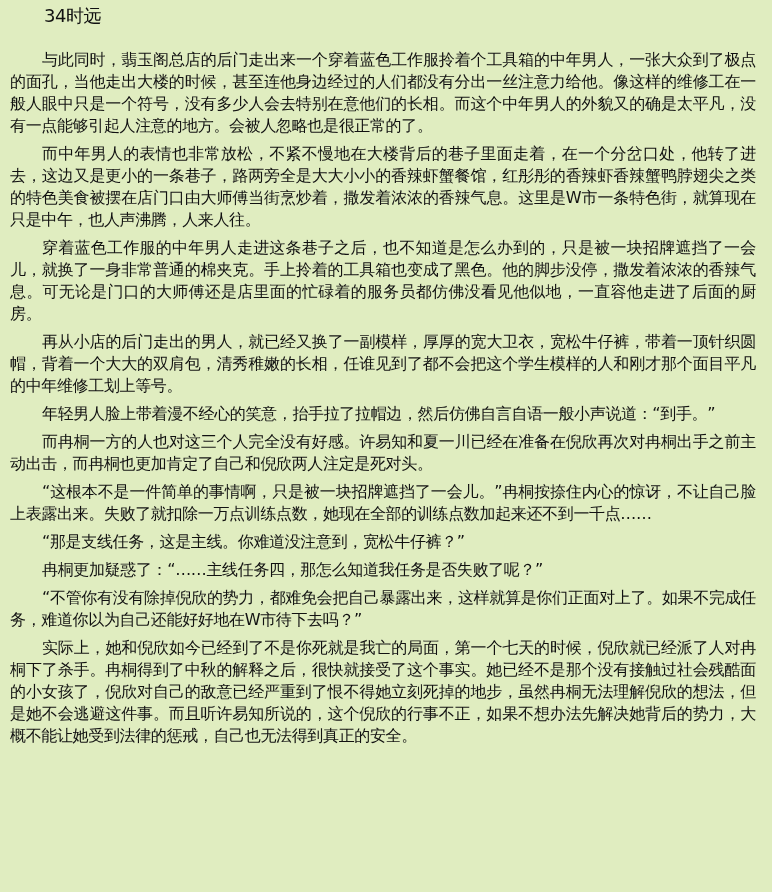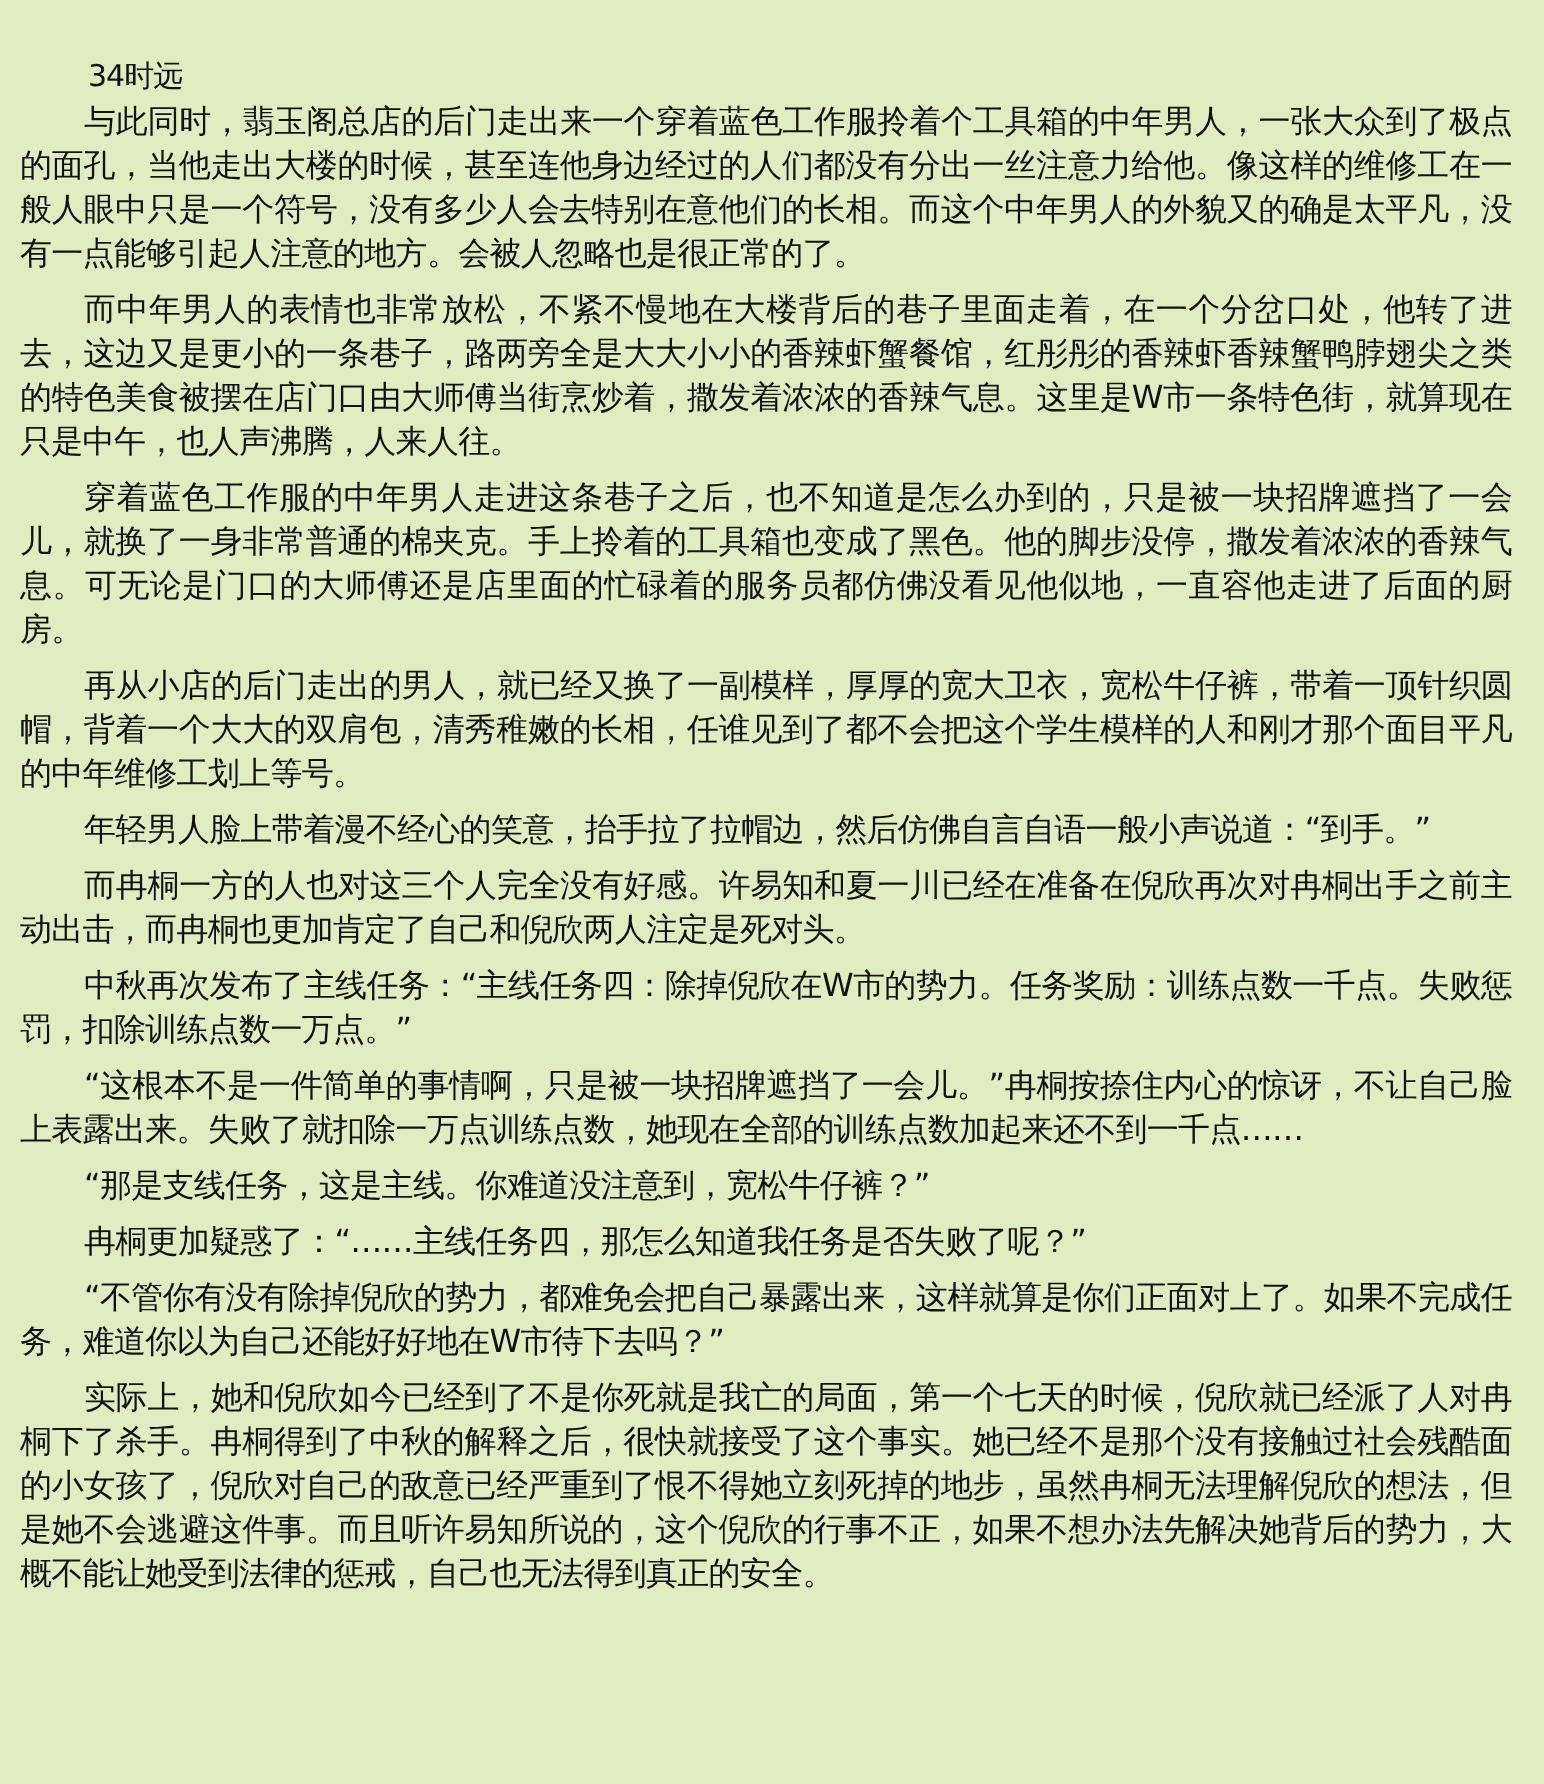--- a/index.html
+++ b/index.html
@@ -15,53 +15,52 @@
       font-family: "DejaVu Sans", "Liberation Sans", sans-serif;
       color: #111111;
     }
     .page {
       position: absolute;
       left: 10px;
       top: 0px;
       width: 746px;
     }
     .chapter-title {
-      font-size: 15px;
+      font-size: 18px;
       line-height: 20px;
-      margin: 12px 0 0 34px;
-      padding-top: 16px;
+      margin: 0 0 0 34px;
+      padding-top: 6px;
       height: 20px;
       letter-spacing: -0.5px;
     }
     .para {
       font-size: 16px;
       line-height: 22px;
       margin: 0;
       text-indent: 2em;
       text-align: justify;
       letter-spacing: -0.35px;
     }
     .para.gap {
       margin-top: 6px;
     }
     .para.first {
-      margin-top: 2px;
+      margin-top: 23px;
     }
   </style>
 </head>
 <body>
 
 <div class="page">
   <div class="chapter-title">34时远</div>
 
   <p class="para first">与此同时，翡玉阁总店的后门走出来一个穿着蓝色工作服拎着个工具箱的中年男人，一张大众到了极点的面孔，当他走出大楼的时候，甚至连他身边经过的人们都没有分出一丝注意力给他。像这样的维修工在一般人眼中只是一个符号，没有多少人会去特别在意他们的长相。而这个中年男人的外貌又的确是太平凡，没有一点能够引起人注意的地方。会被人忽略也是很正常的了。</p>
   <p class="para gap">而中年男人的表情也非常放松，不紧不慢地在大楼背后的巷子里面走着，在一个分岔口处，他转了进去，这边又是更小的一条巷子，路两旁全是大大小小的香辣虾蟹餐馆，红彤彤的香辣虾香辣蟹鸭脖翅尖之类的特色美食被摆在店门口由大师傅当街烹炒着，撒发着浓浓的香辣气息。这里是W市一条特色街，就算现在只是中午，也人声沸腾，人来人往。</p>
   <p class="para gap">穿着蓝色工作服的中年男人走进这条巷子之后，也不知道是怎么办到的，只是被一块招牌遮挡了一会儿，就换了一身非常普通的棉夹克。手上拎着的工具箱也变成了黑色。他的脚步没停，撒发着浓浓的香辣气息。可无论是门口的大师傅还是店里面的忙碌着的服务员都仿佛没看见他似地，一直容他走进了后面的厨房。</p>
   <p class="para gap">再从小店的后门走出的男人，就已经又换了一副模样，厚厚的宽大卫衣，宽松牛仔裤，带着一顶针织圆帽，背着一个大大的双肩包，清秀稚嫩的长相，任谁见到了都不会把这个学生模样的人和刚才那个面目平凡的中年维修工划上等号。</p>
   <p class="para gap">年轻男人脸上带着漫不经心的笑意，抬手拉了拉帽边，然后仿佛自言自语一般小声说道：“到手。”</p>
   <p class="para gap">而冉桐一方的人也对这三个人完全没有好感。许易知和夏一川已经在准备在倪欣再次对冉桐出手之前主动出击，而冉桐也更加肯定了自己和倪欣两人注定是死对头。</p>
-  <p class="para gap">中秋再次发布了主线任务：“主线任务四：除掉倪欣在W市的势力。任务奖励：训练点数一千点。失败惩罚，扣除训练点数一万点。”</p>
   <p class="para gap">“这根本不是一件简单的事情啊，只是被一块招牌遮挡了一会儿。”冉桐按捺住内心的惊讶，不让自己脸上表露出来。失败了就扣除一万点训练点数，她现在全部的训练点数加起来还不到一千点……</p>
   <p class="para gap">“那是支线任务，这是主线。你难道没注意到，宽松牛仔裤？”</p>
   <p class="para gap">冉桐更加疑惑了：“……主线任务四，那怎么知道我任务是否失败了呢？”</p>
   <p class="para gap">“不管你有没有除掉倪欣的势力，都难免会把自己暴露出来，这样就算是你们正面对上了。如果不完成任务，难道你以为自己还能好好地在W市待下去吗？”</p>
   <p class="para gap">实际上，她和倪欣如今已经到了不是你死就是我亡的局面，第一个七天的时候，倪欣就已经派了人对冉桐下了杀手。冉桐得到了中秋的解释之后，很快就接受了这个事实。她已经不是那个没有接触过社会残酷面的小女孩了，倪欣对自己的敌意已经严重到了恨不得她立刻死掉的地步，虽然冉桐无法理解倪欣的想法，但是她不会逃避这件事。而且听许易知所说的，这个倪欣的行事不正，如果不想办法先解决她背后的势力，大概不能让她受到法律的惩戒，自己也无法得到真正的安全。</p>
 </div>
 
 </body></html>

